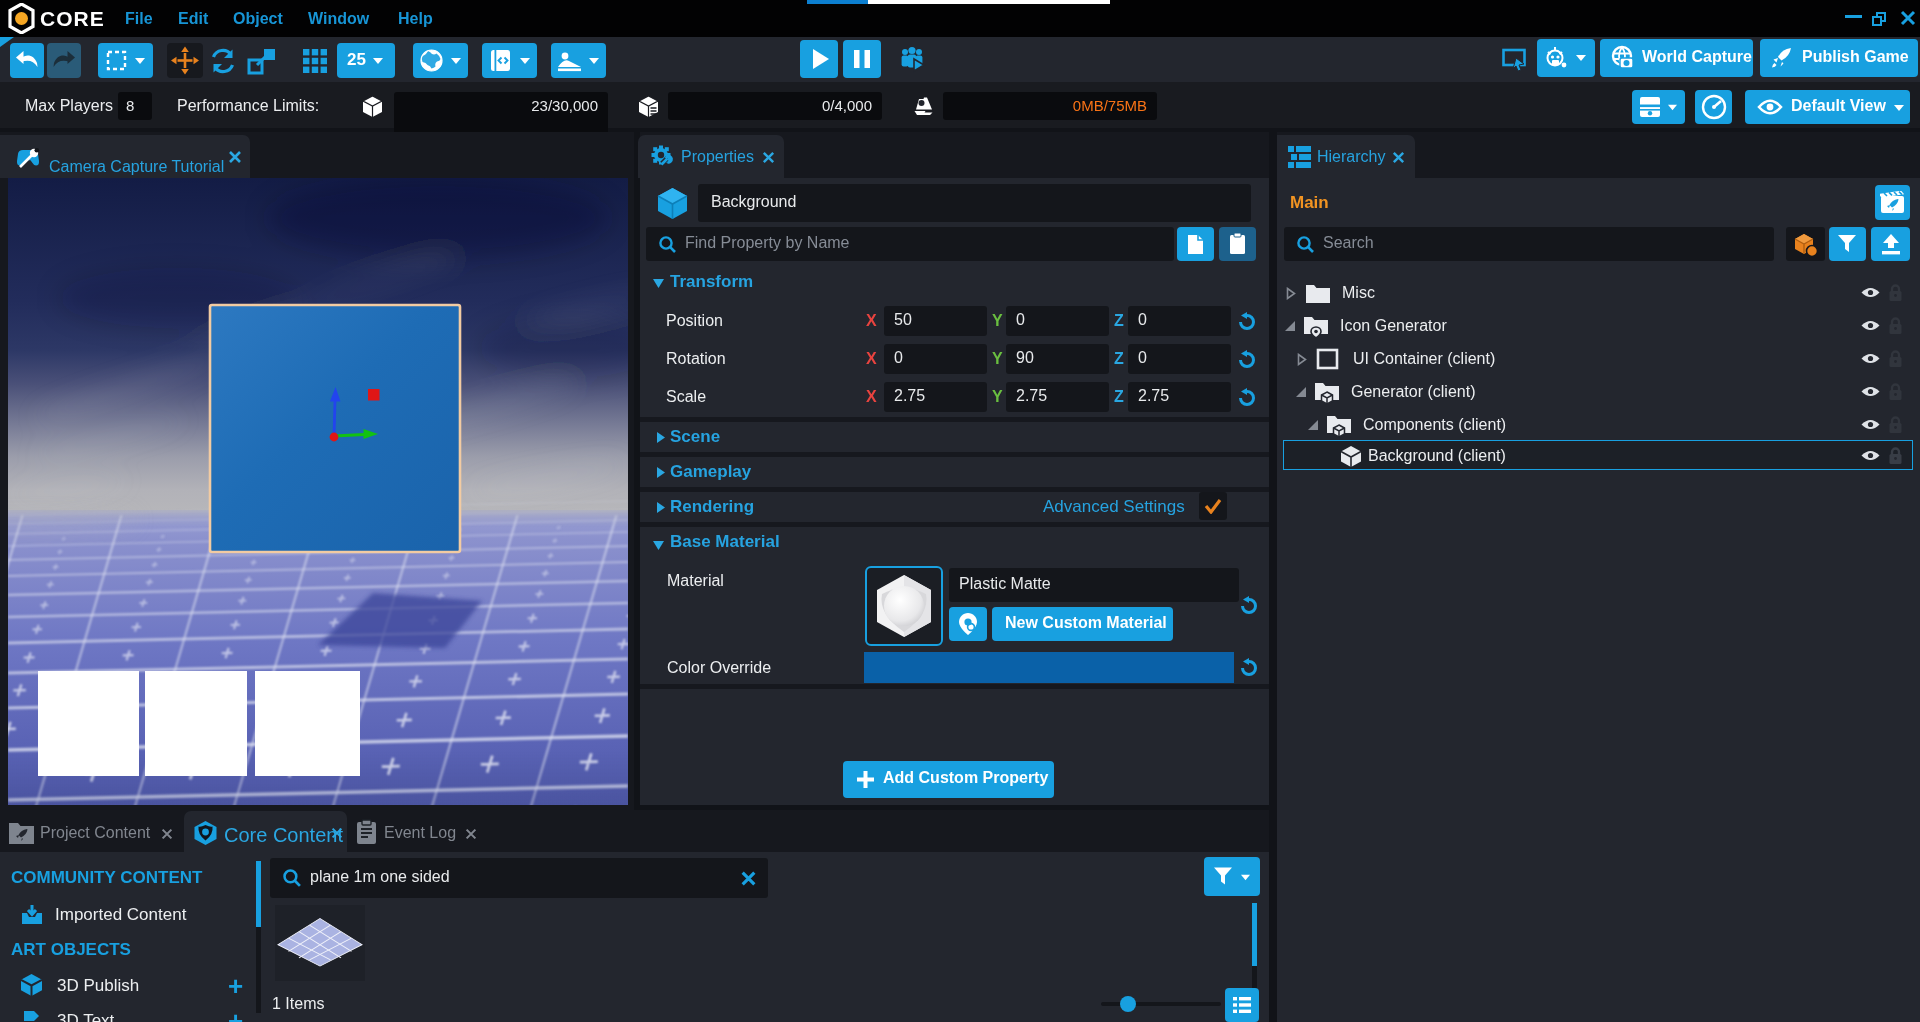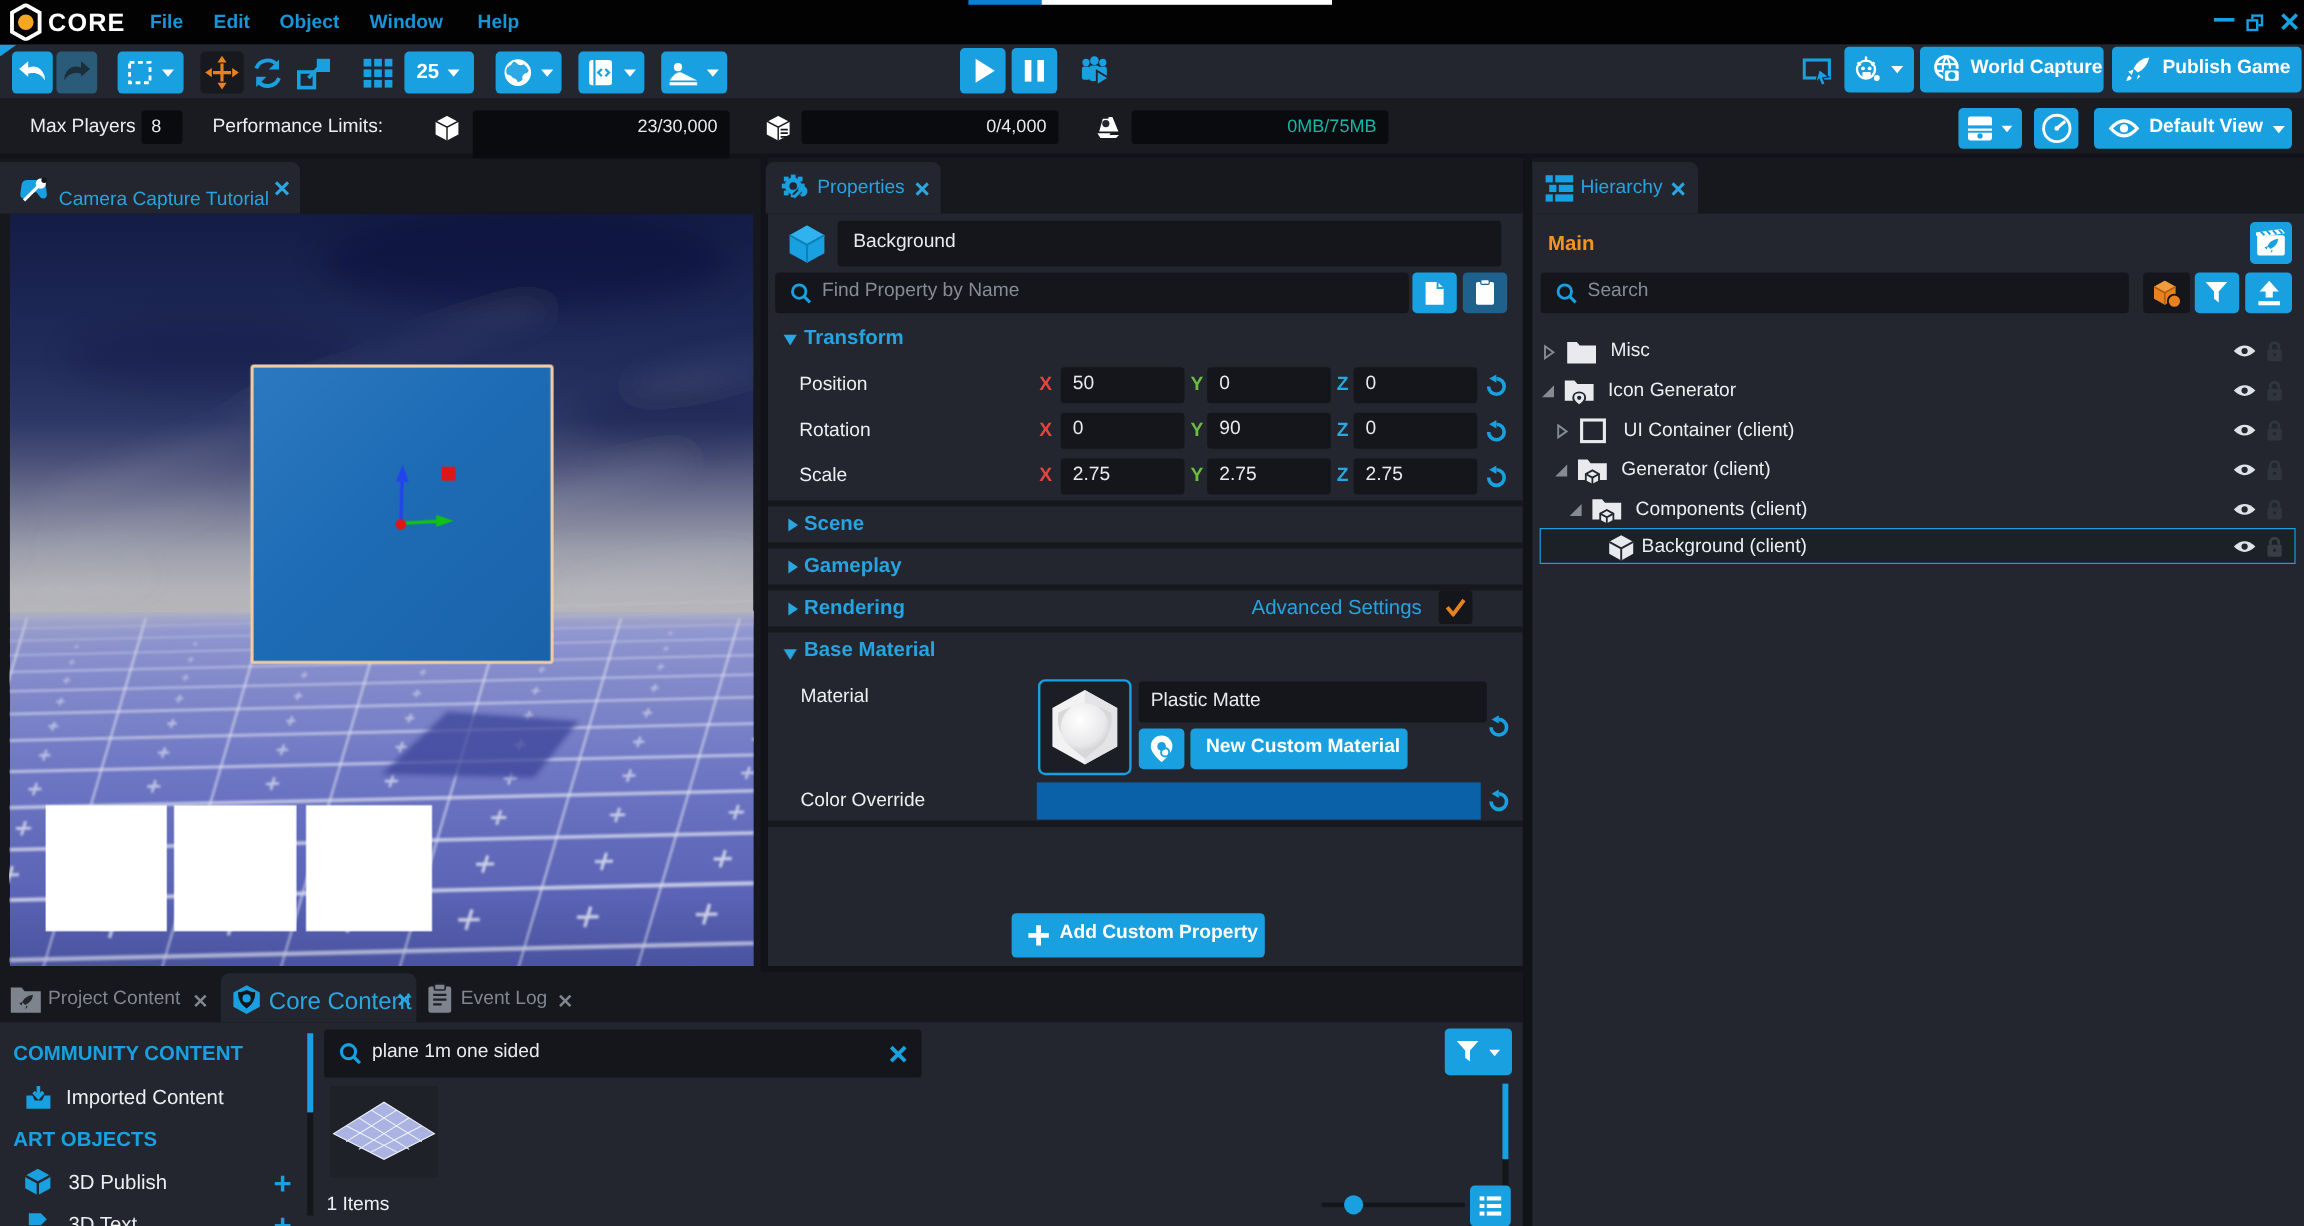--- a/index.html
+++ b/index.html
@@ -235,21 +235,21 @@
     <path d="M12.5 13 h6 M12.5 16 h6 M12.5 19 h6" stroke="#191b20" stroke-width="1.4"></path>
   </svg>
   <div class="abs" style="left:668px;top:92px;width:214px;height:28px;background:#0a0b0e;border-radius:3px;color:#e8eaec;font-size:15px;">
       <span style="position:absolute;right:10px;top:5px;margin-left:38px;">0/4,000</span>
     </div>
   <svg class="abs" style="left:911px;top:94px;" width="24" height="24" viewBox="0 0 24 24">
     <path d="M5 15.5 L8 5 L12.5 5 L13 3.5 L16 3.5 L21 15.5 Z" fill="#fff"></path>
     <circle cx="10.5" cy="9" r="3" fill="#23262e"></circle>
     <path d="M3.5 17 L14.5 17 L13.5 18.5 L21.5 18.5 L19 21 L6 21 Z" fill="#fff"></path>
   </svg>
-  <div class="abs" style="left:943px;top:92px;width:214px;height:28px;background:#0a0b0e;border-radius:3px;color:#14b8a6;font-size:15px;">
+  <div class="abs" style="left:943px;top:92px;width:214px;height:28px;background:#0a0b0e;border-radius:3px;color:#f97316;font-size:15px;">
       <span style="position:absolute;right:10px;top:5px;">0MB/75MB</span>
     </div>
 
   <div class="btn" style="left:1632px;top:90px;width:53px;height:34px;">
     <svg class="abs" style="left:6px;top:5px;" width="24" height="24" viewBox="0 0 24 24">
       <rect x="2" y="2" width="20" height="20" rx="2" fill="#fff"></rect>
       <rect x="2" y="9.5" width="20" height="2.6" fill="#18a0e0"></rect>
       <rect x="2" y="14" width="20" height="1.6" fill="#18a0e0"></rect>
       <circle cx="12" cy="18.3" r="2.2" fill="#18a0e0"></circle>
     </svg>

